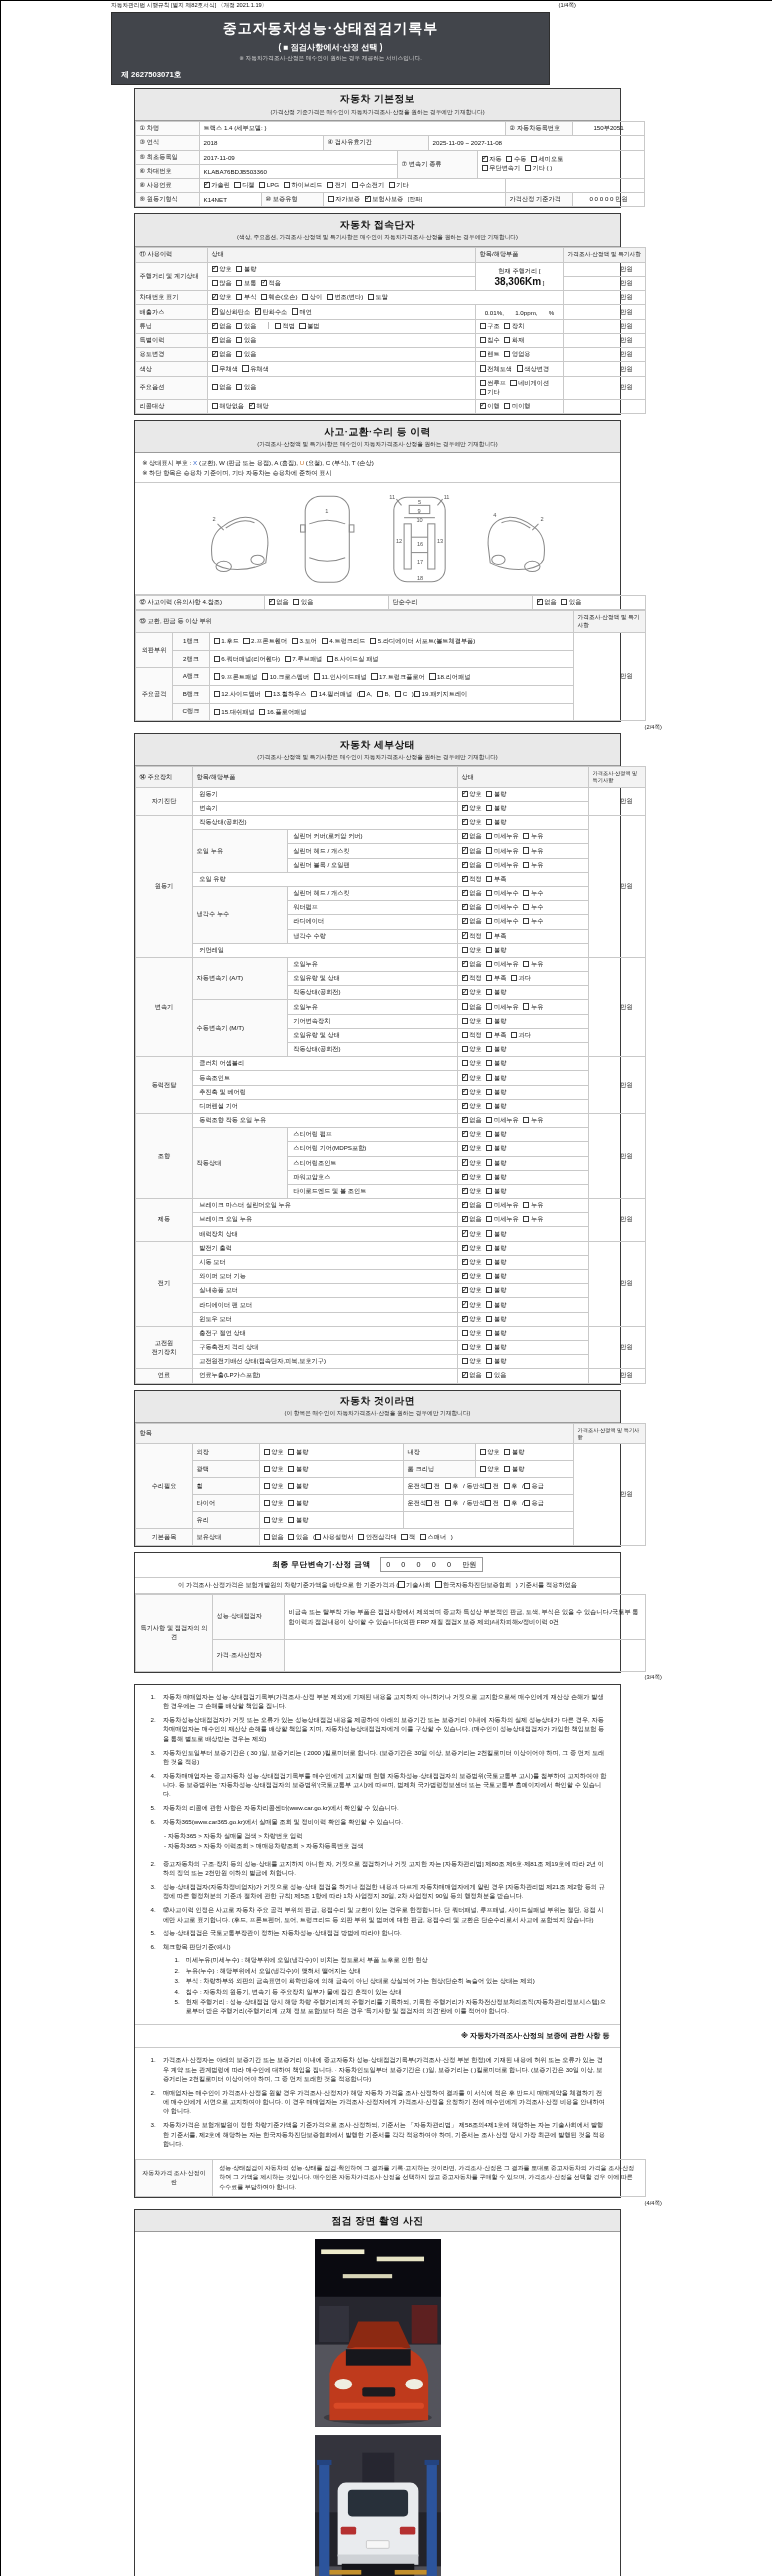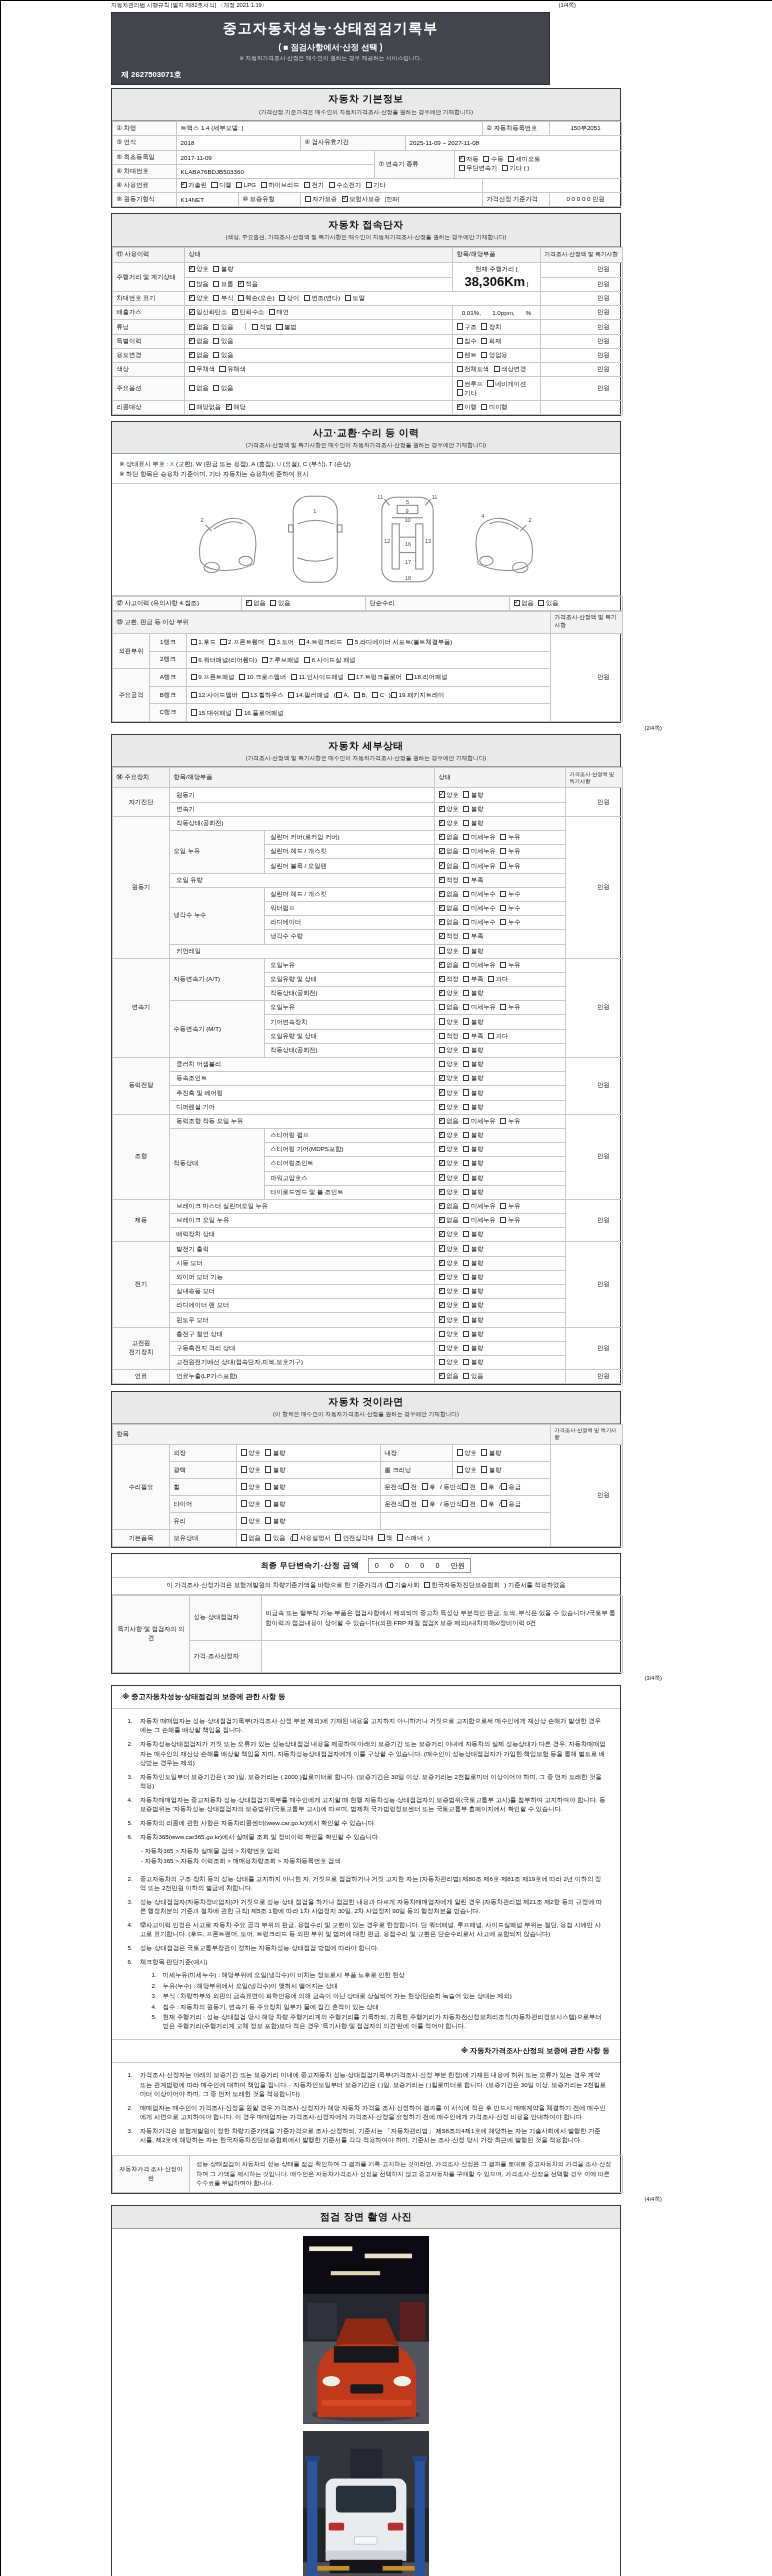--- a/index.html
+++ b/index.html
@@ -4,41 +4,41 @@
 <style>
   * { box-sizing: border-box; margin:0; padding:0; }
   body { width:773px; background:#fff; font-family:"Liberation Sans","DejaVu Sans",sans-serif; color:#111; }
   #doc { position:relative; width:773px; height:2576px; overflow:hidden; background:#fff; }
   #topline { position:absolute; top:0; left:0; width:773px; height:1px; background:#000; }
   #leftline { position:absolute; top:0; left:0; width:1px; height:2576px; background:#000; }
   .page { margin-left:111px; width:510px; }
   .meta-row { margin-left:111px; width:465px; display:flex; justify-content:space-between; font-size:5.7px; padding:2.1px 0 1.5px; color:#111; }
   .marker { margin-left:111px; width:551px; text-align:right; font-size:5.7px; padding:1.5px 0; color:#222; }
   .gap6 { height:3.1px; } .gap10 { height:5.2px; }
-  .box { border:1.5px solid #3a3a3a; background:#fff; }
+  .box { border:1.5px solid #3a3a3a; background:#fff;margin-left:23px; }
   .hdrbox { width:439px; background:#42454b; color:#fff; padding:7.2px 9.3px 4.1px; border:1.5px solid #2e2e2e; }
   .hdrbox h1 { text-align:center; font-size:14px; letter-spacing:1px; font-weight:bold; }
   .hdrbox .sub { text-align:center; font-size:8.2px; font-weight:bold; margin-top:4.1px; }
   .hdrbox .note { text-align:center; font-size:5.7px; color:#d9d9d9; margin-top:2.6px; }
   .hdrbox .docno { font-size:7.7px; font-weight:bold; margin-top:6.2px; }
   .band { background:#e9e9e9; text-align:center; padding:4.6px 0 3.6px; border-bottom:0.5px solid #9a9a9a; }
   .band h2 { font-size:9.8px; font-weight:bold; letter-spacing:0.5px; }
   .band .bnote { font-size:5.7px; margin-top:2.1px; color:#222; }
   table { border-collapse:collapse; width:100%; table-layout:fixed; }
   td { border:0.5px solid #c9c9c9; font-size:6.2px; padding:2.1px 3.6px; vertical-align:middle; overflow:hidden; }
   td.lab { background:#fafafa; }
   td.hcell { background:#f3f3f3; font-size:6.2px; padding:2.6px 3.6px; }
   td.ctr { text-align:center; }
   td.money { text-align:right; padding-right:12.4px; white-space:nowrap; }
   .opt { margin-right:4.6px; white-space:nowrap; display:inline-block; font-size:6.2px; }
   .cb { display:inline-block; width:6.2px; height:6.2px; border:1px solid #3c3c3c; background:#fff; margin-right:1.5px; vertical-align:-1px; position:relative; }
   .cb.on:after { content:"✓"; position:absolute; left:-0.5px; top:-2.6px; font-size:6.7px; font-weight:bold; color:#101010; }
   .vsep { display:inline-block; width:0.5px; height:7.7px; background:#bbb; margin:0 6.7px; vertical-align:-1.5px; }
   .txt { font-size:6.2px; }
-  .txt.big { font-size:13px; font-weight:bold; }
+  .txt.big { font-size:10px; font-weight:bold; }
   .txt.small { font-size:5.7px; color:#333; }
   .ml { margin-left:11.3px; }
   .digits { display:inline-block; border:0.5px solid #999; background:#fff; padding:1.5px 5.2px; font-size:7.2px; letter-spacing:4.6px; }
   .legend { padding:4.6px 7.2px; font-size:6.2px; border-bottom:0.5px solid #c9c9c9; line-height:1.6; }
   .diagrams { display:flex; justify-content:center; align-items:center; gap:24px; padding:8.2px 4.1px 7.2px; border-bottom:0.5px solid #c9c9c9; }
   .diagrams svg path, .diagrams svg rect, .diagrams svg ellipse, .diagrams svg line { fill:none; stroke:#8a8a8a; stroke-width:2; }
   .diagrams svg text { fill:#555; font-size:11px; stroke:none; font-family:"Liberation Sans",sans-serif; }
   .notice-head { padding:6.2px 10.3px; font-size:7.2px; font-weight:bold; border-bottom:0.5px solid #c9c9c9; }
   .notice-items { padding:7.2px 13.4px 6.2px 15.5px; }
   .nitem { display:flex; margin-bottom:4.6px; line-height:1.5; }
@@ -644,21 +644,20 @@
           <td></td>
         </tr>
       </tbody>
         </table>
     </div>
 
     <div class="marker" style="margin-left:0;width:551px">(3/4쪽)</div>
 
     <div class="box">
       <div id="notice-content">
-          <div class="notice-head">※ 중고자동차성능·상태점검의 보증에 관한 사항 등</div>
           <div class="notice-items">
             <div class="nitem">
               <span class="num">1.</span>
               <span class="ntext">자동차 매매업자는 성능·상태점검기록부(가격조사·산정 부분 제외)에 기재된 내용을 고지하지 아니하거나 거짓으로 고지함으로써 매수인에게 재산상 손해가 발생한 경우에는 그 손해를 배상할 책임을 집니다.</span>
             </div>
             <div class="nitem">
               <span class="num">2.</span>
               <span class="ntext">자동차성능상태점검자가 거짓 또는 오류가 있는 성능상태점검 내용을 제공하여 아래의 보증기간 또는 보증거리 이내에 자동차의 실제 성능상태가 다른 경우, 자동차매매업자는 매수인의 재산상 손해를 배상할 책임을 지며, 자동차성능상태점검자에게 이를 구상할 수 있습니다. (매수인이 성능상태점검자가 가입한 책임보험 등을 통해 별도로 배상받는 경우는 제외)</span>
             </div>
             <div class="nitem">

